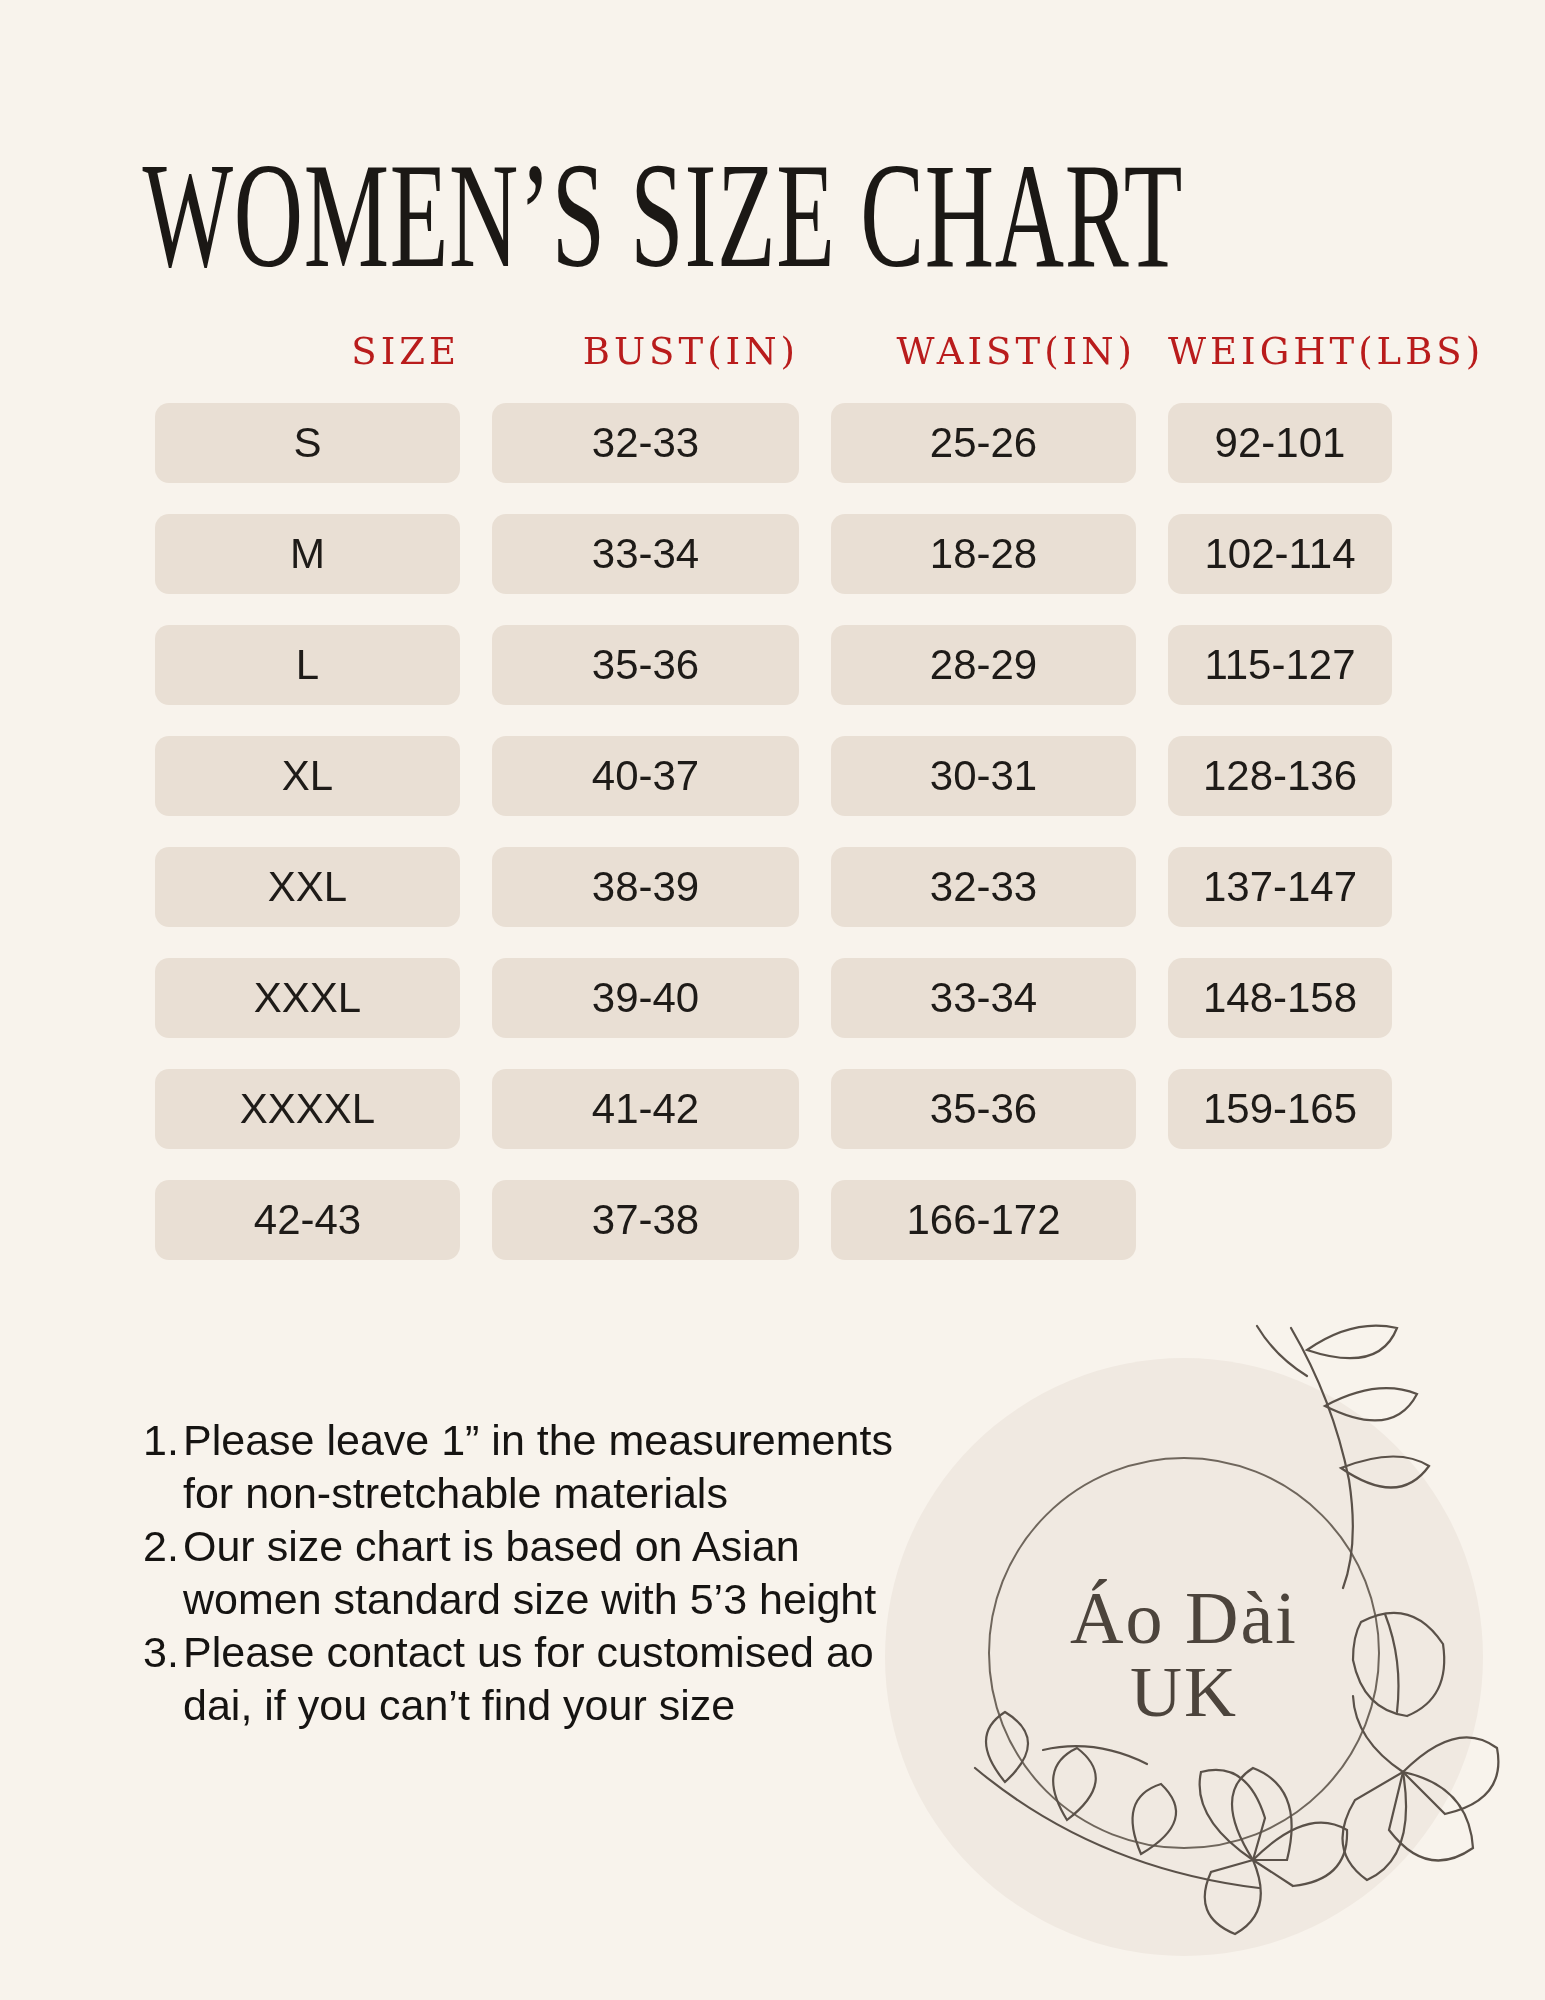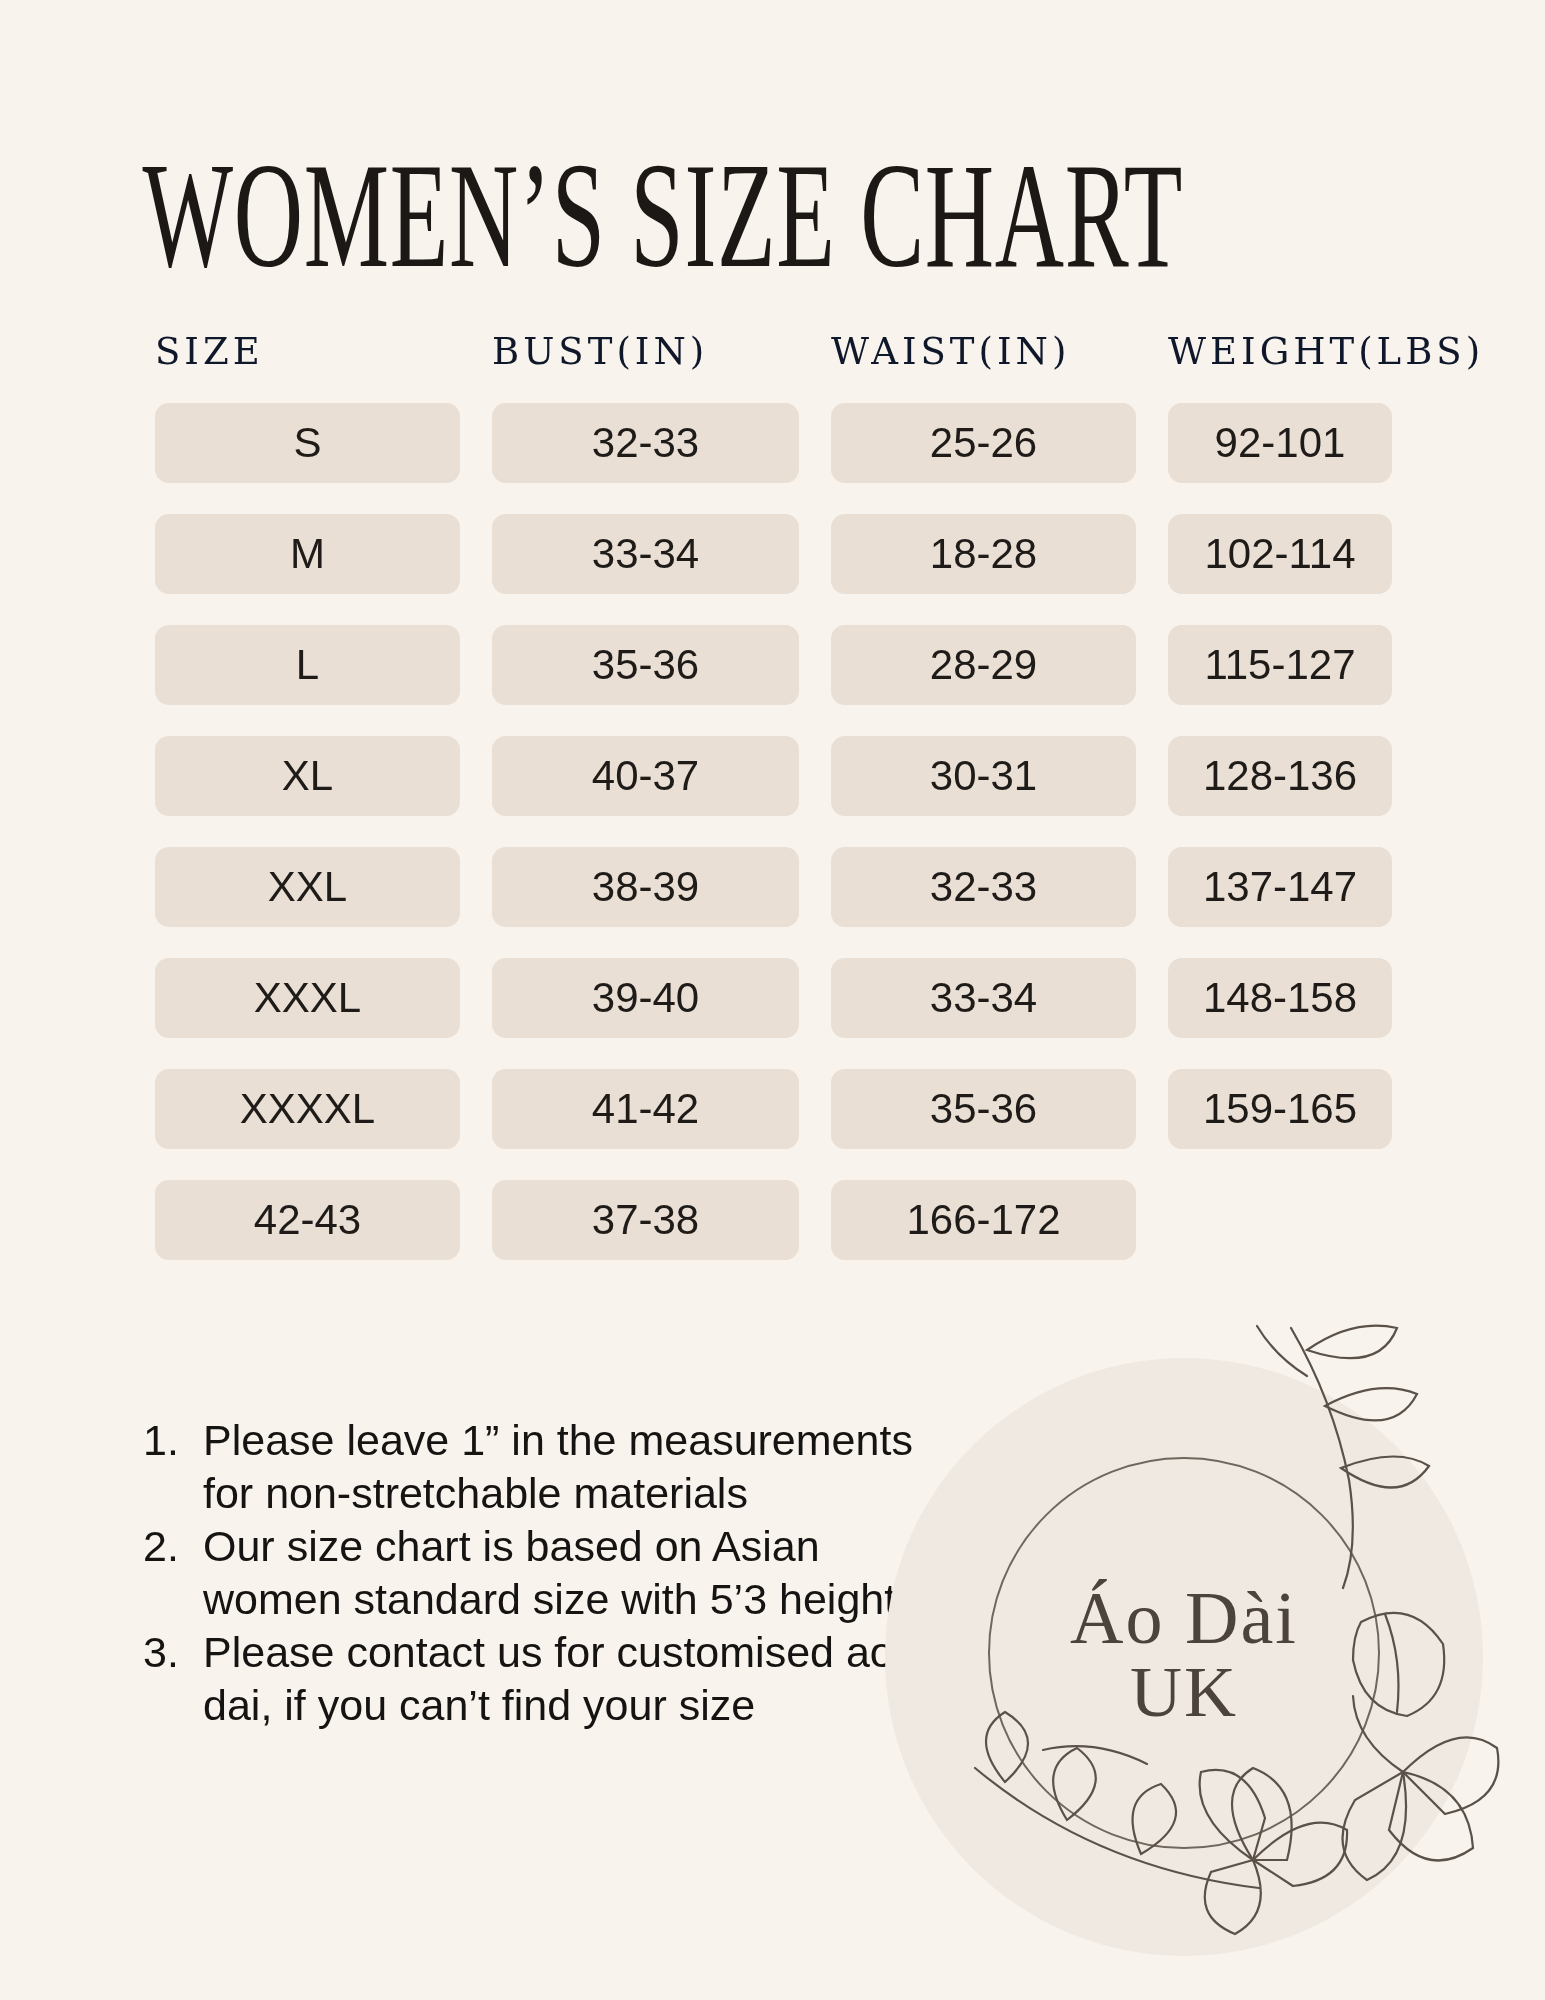--- a/index.html
+++ b/index.html
@@ -20,43 +20,43 @@
     transform:scaleX(0.64);transform-origin:center;
     color:#1b1815;
   }
   
   .thead{
     position:absolute;left:155px;top:326px;height:50px;
     display:grid;grid-template-columns:305px 307px 305px 224px;column-gap:32px;
     align-items:center;
   }
   .thead .hcell{
-    text-align:left;
+    text-align:right;
     font-family:"DejaVu Serif","Liberation Serif",serif;
-    font-size:37px;letter-spacing:4px;color:#0f172a;white-space:nowrap;
+    font-size:37px;letter-spacing:4px;color:#b91c1c;white-space:nowrap;
   }
   
   .tbody{position:absolute;left:155px;top:403px;}
   .trow{
     display:grid;grid-template-columns:305px 307px 305px 224px;column-gap:32px;
     margin-bottom:31px;
   }
   .cell{
     height:80px;border-radius:14px;background:#e9dfd4;
     display:flex;align-items:center;justify-content:center;
     font-size:42px;color:#1e1b18;
   }
   
   .notes{position:absolute;left:143px;top:1414px;}
   .note{display:flex;align-items:flex-start;}
   .note-num{
     width:40px;flex:0 0 40px;font-size:43px;line-height:53px;color:#161412;
   }
   .note-lines .note-line{
-    font-size:43px;line-height:53px;color:#161412;white-space:nowrap;margin-left:20px;
+    font-size:43px;line-height:53px;color:#161412;white-space:nowrap;
   }
   
   .logo-svg{position:absolute;left:855px;top:1320px;}
   .logo-brand{
     font-family:"Liberation Serif",serif;
     letter-spacing:2px;
   }
 </style>
 </head>
 <body>

